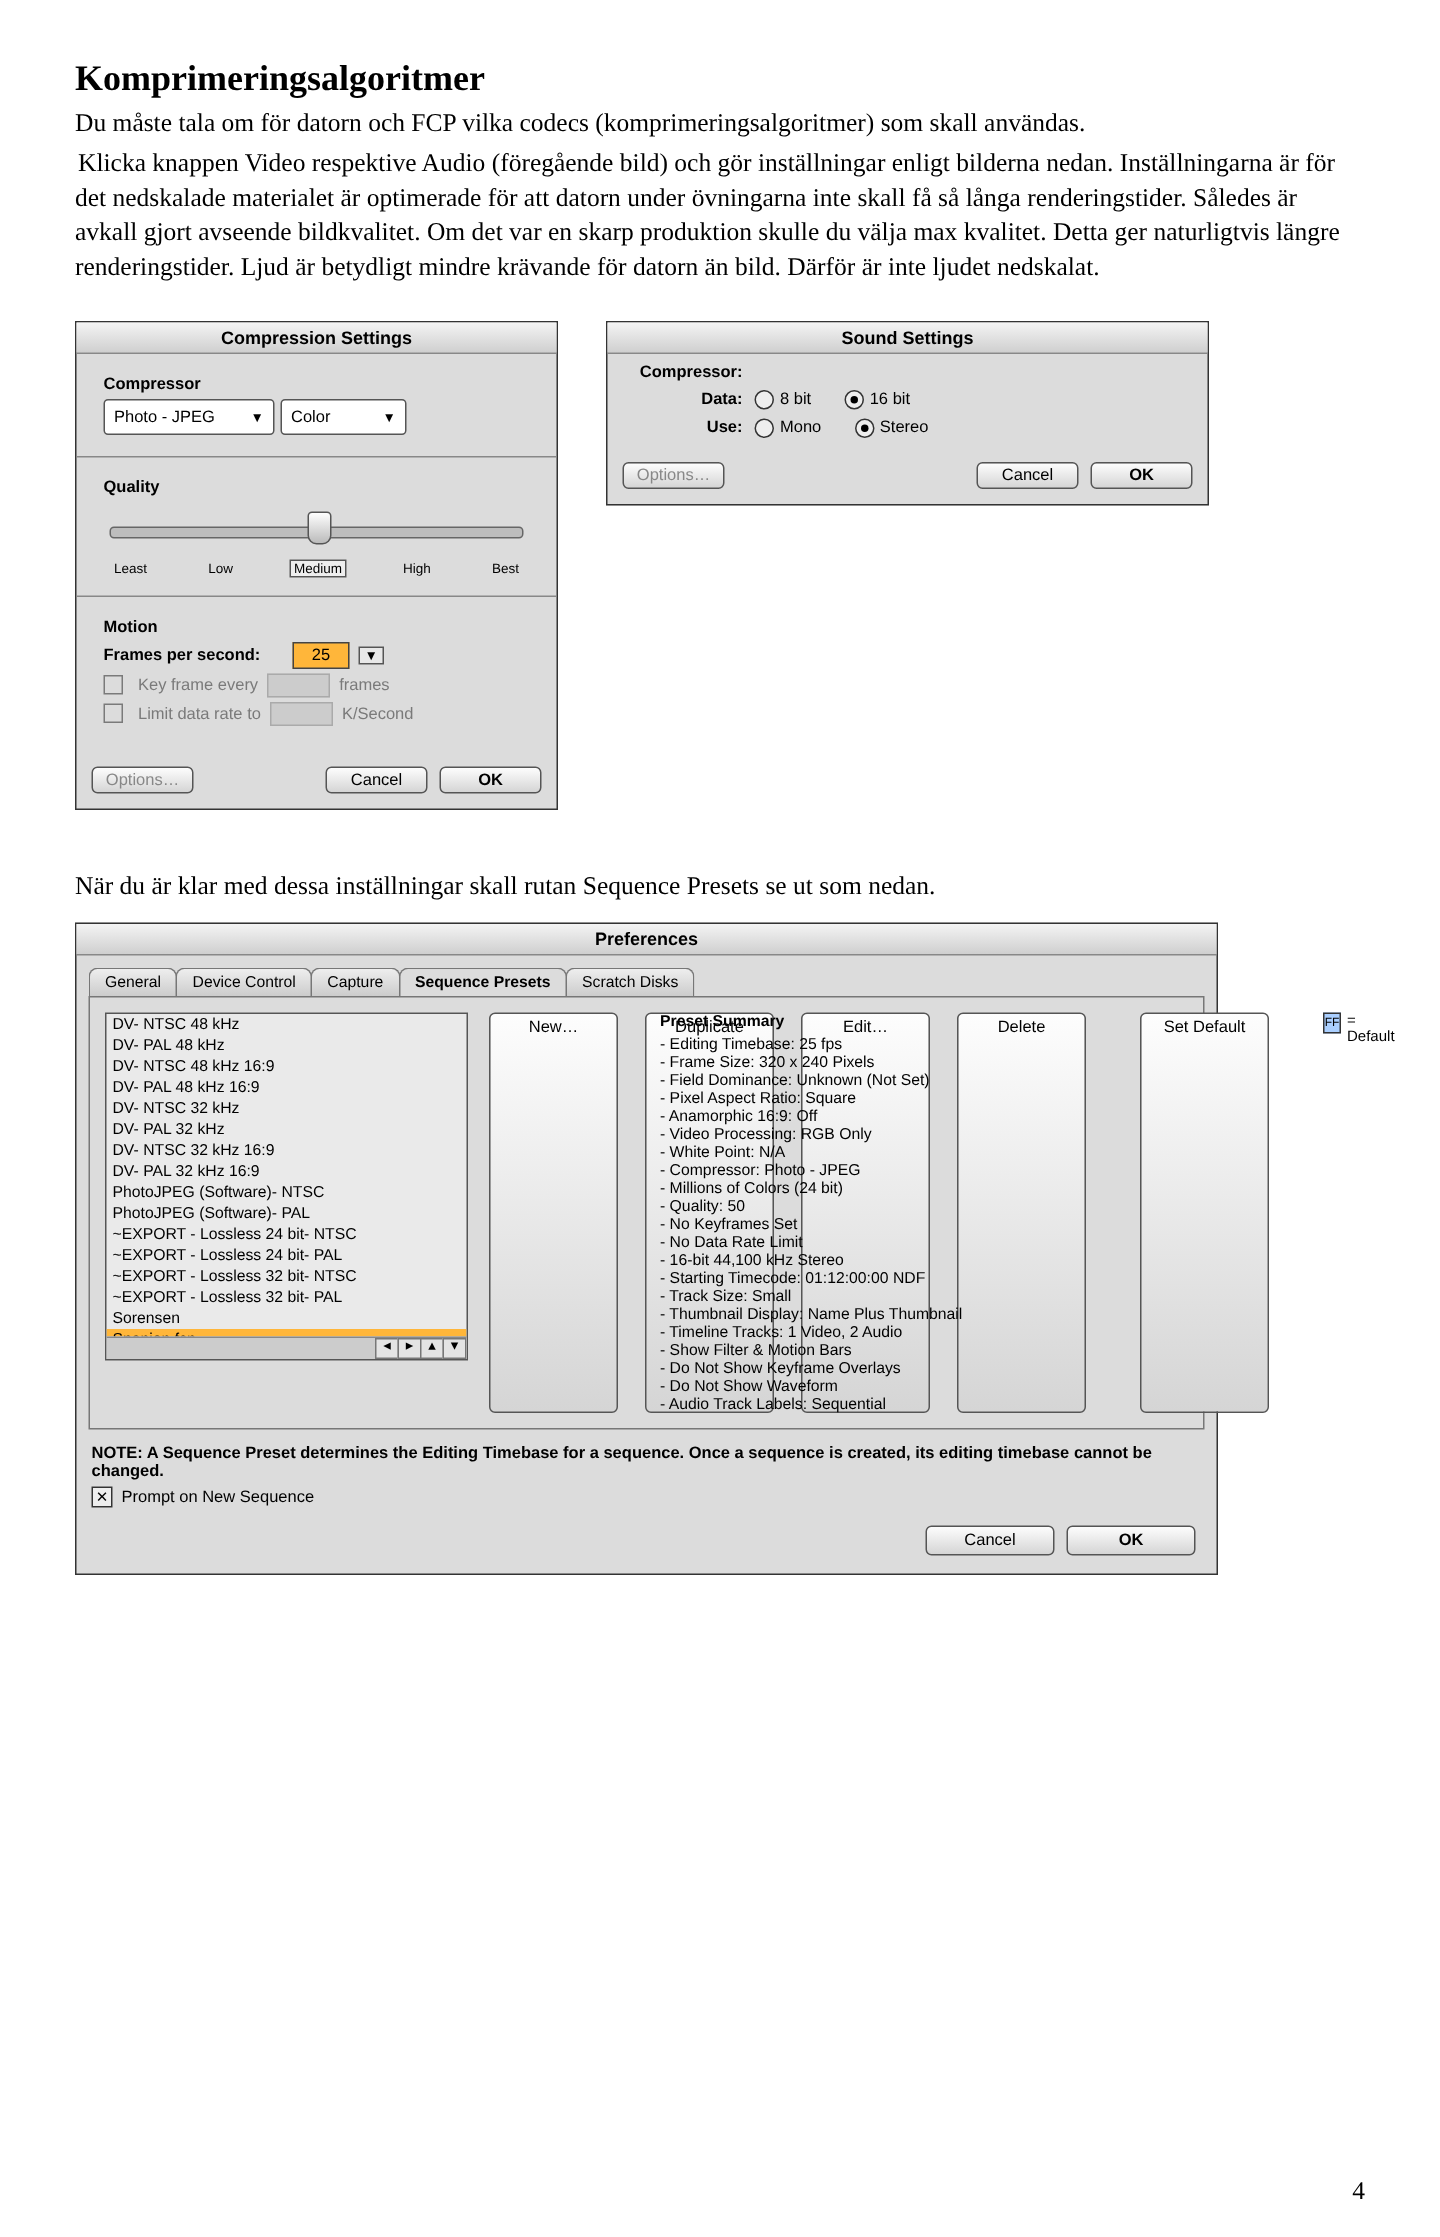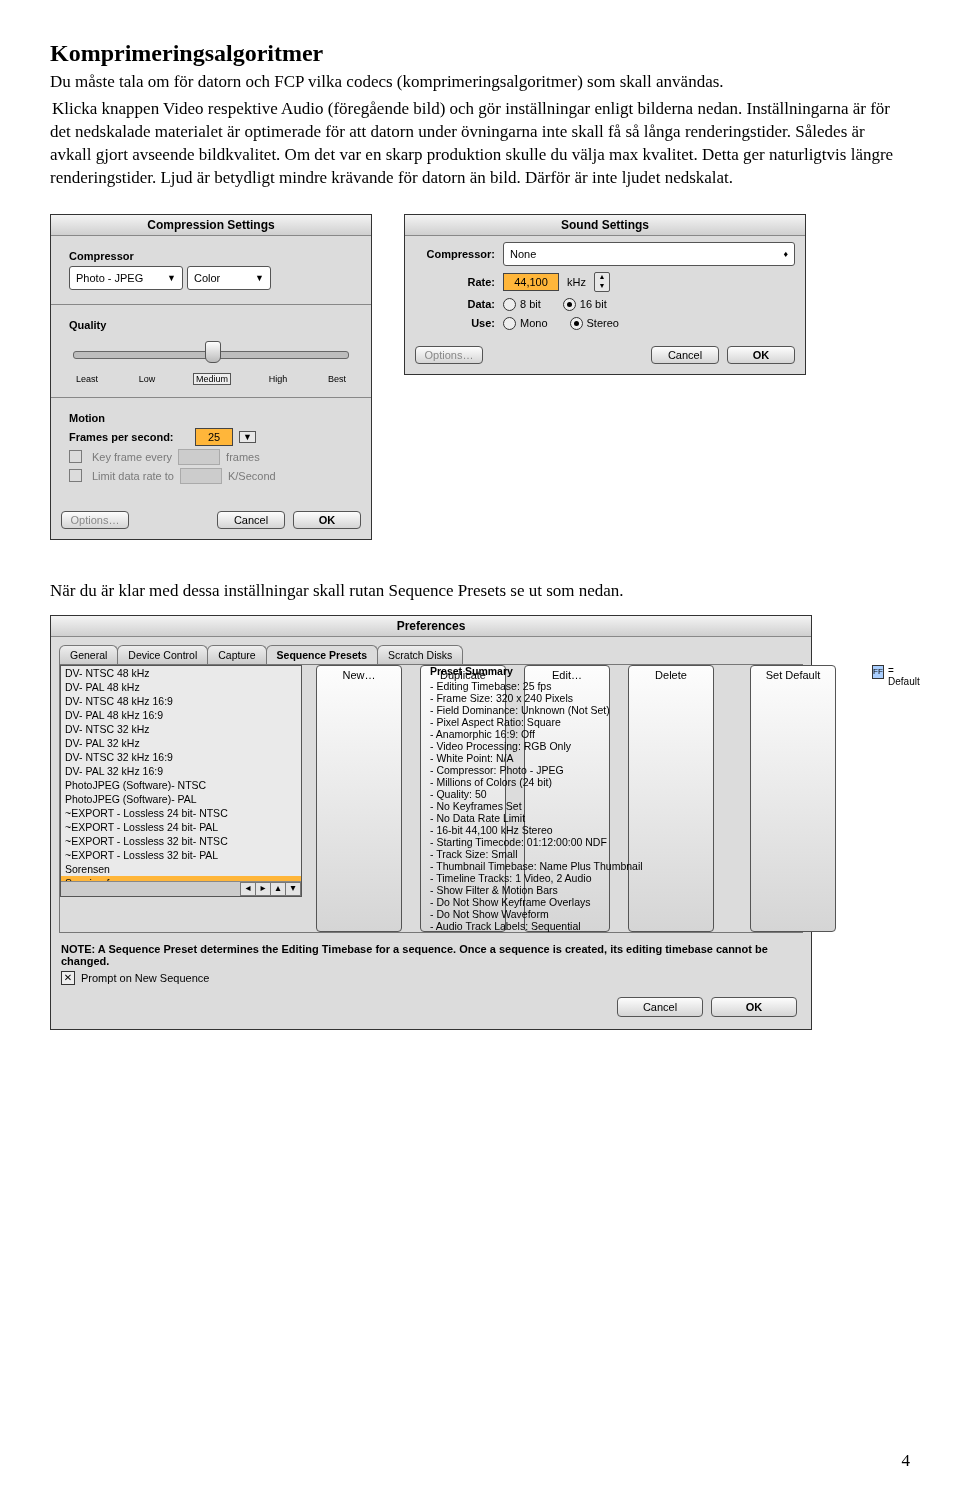--- a/index.html
+++ b/index.html
@@ -33,21 +33,21 @@
 .sound .slab{width:80px;text-align:right;font-weight:bold}
 .radio{display:inline-flex;align-items:center;gap:4px;margin-right:14px}
 .rcircle{width:11px;height:11px;border:1px solid #333;border-radius:50%;display:inline-flex;align-items:center;justify-content:center;background:#eee}
 .rcircle.on::after{content:"";width:5px;height:5px;background:#000;border-radius:50%}
 .stepper{display:inline-flex;flex-direction:column;border:1px solid #555;border-radius:2px;width:14px;height:18px;background:#e8e8e8}
 .stepper span{flex:1;text-align:center;font-size:7px;line-height:8px}
 .pref{border:1px solid #333;background:#dcdcdc;font-family:"Lucida Grande","Arial",sans-serif;font-size:11px;width:760px;margin-top:12px}
 .tabs{display:flex;gap:0;margin:8px 8px 0}
 .tab{background:linear-gradient(#eee,#ccc);border:1px solid #777;border-bottom:none;border-radius:6px 6px 0 0;padding:3px 10px;font-size:10.5px;margin-right:-1px}
 .tab.active{background:#dcdcdc;font-weight:bold}
-.prefbody{border:1px solid #777;margin:0 8px;display:flex;gap:14px;background:#dcdcdc}
+.prefbody{border:1px solid #777;margin:0 8px;padding:10px;display:flex;gap:14px;background:#dcdcdc}
 .listbox{width:240px;height:230px;border:1px solid #555;background:#eaeaea;overflow:hidden;display:flex;flex-direction:column;font-size:10.5px}
 .listbox .items{flex:1;overflow:hidden}
 .listbox .li{padding:1px 4px;white-space:nowrap}
 .listbox .li.sel{background:#ffb63a}
 .listbox .sb{display:flex;justify-content:flex-end;border-top:1px solid #888;background:#ccc;height:14px;font-size:10px;align-items:center}
 .listbox .sb span{border:1px solid #777;background:#e4e4e4;width:14px;height:12px;text-align:center;line-height:10px;margin-left:-1px}
 .btncol{display:flex;flex-direction:row;gap:18px;width:100px}
 .descbox{flex:1;font-size:10.5px}
 .descbox .hd{font-weight:bold;margin-bottom:3px}
 .descbox .line{white-space:nowrap}
@@ -126,33 +126,20 @@
         <div class="btn small">Cancel</div>
         <div class="btn small" style="font-weight:bold">OK</div>
       </div>
     </div>
   </div>
 
   <div class="panel sound soundbox">
     <div class="titlebar">Sound Settings</div>
     <div class="srow">
       <span class="slab">Compressor:</span>
-      <div class="dropdown" style="flex:1">
-        <span>None</span>
-        <span style="font-size:9px">♦</span>
-      </div>
-    </div>
-    <div class="srow">
-      <span class="slab">Rate:</span>
-      <span class="numbox" style="width:54px">44,100</span>
-      <span>kHz</span>
-      <span class="stepper">
-          <span>▲</span>
-          <span>▼</span>
-        </span>
     </div>
     <div class="srow">
       <span class="slab">Data:</span>
       <span class="radio">
           <span class="rcircle"></span>
           <span>8 bit</span>
         </span>
       <span class="radio">
           <span class="rcircle on"></span>
           <span>16 bit</span>
@@ -242,21 +229,21 @@
           <div class="line">- Video Processing: RGB Only</div>
           <div class="line">- White Point: N/A</div>
           <div class="line">- Compressor: Photo - JPEG</div>
           <div class="line">- Millions of Colors (24 bit)</div>
           <div class="line">- Quality: 50</div>
           <div class="line">- No Keyframes Set</div>
           <div class="line">- No Data Rate Limit</div>
           <div class="line">- 16-bit 44,100 kHz Stereo</div>
           <div class="line">- Starting Timecode: 01:12:00:00 NDF</div>
           <div class="line">- Track Size: Small</div>
-          <div class="line">- Thumbnail Timebase: Name Plus Thumbnail</div>
+          <div class="line">- Thumbnail Display: Name Plus Thumbnail</div>
           <div class="line">- Timeline Tracks: 1 Video, 2 Audio</div>
           <div class="line">- Show Filter &amp; Motion Bars</div>
           <div class="line">- Do Not Show Keyframe Overlays</div>
           <div class="line">- Do Not Show Waveform</div>
           <div class="line">- Audio Track Labels: Sequential</div>
         </div>
     </div>
   </div>
   <div class="note">NOTE: A Sequence Preset determines the Editing Timebase for a sequence. Once a sequence is created, its editing timebase cannot be changed.</div>
   <div class="pchk">

